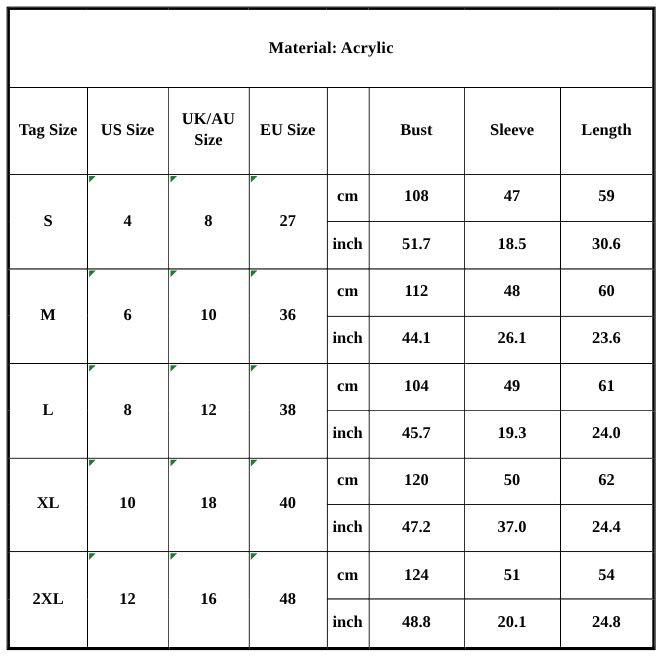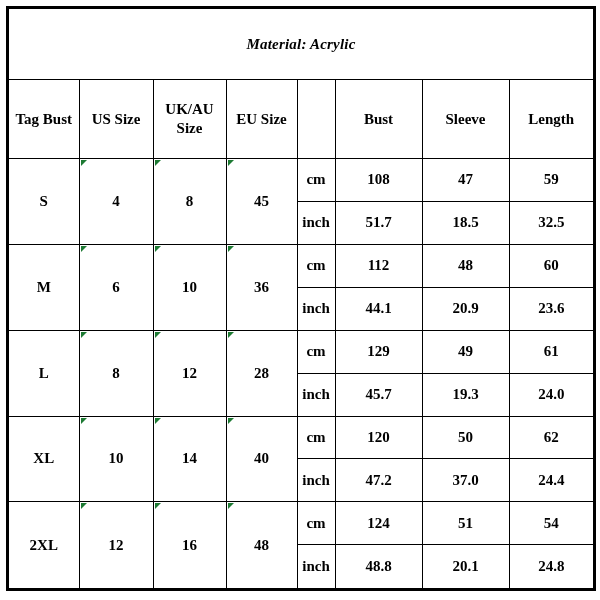--- a/index.html
+++ b/index.html
@@ -42,21 +42,21 @@
     font-size: 15px;
     padding: 0;
     position: relative;
     background: #ffffff;
   }
 
   
   table.size-chart {
     outline: 1px solid #000000;
   }
-  table.size-chart td.edge-top { border-top-width: 2px; font-style: italic; }
+  table.size-chart td.edge-top { border-top-width: 2px; }
   table.size-chart td.edge-left { border-left-width: 2px; }
   table.size-chart td.edge-right { border-right-width: 2px; }
   table.size-chart td.edge-bottom { border-bottom-width: 2px; }
 
   td.title-cell {
     font-size: 17px;
     letter-spacing: 0.2px;
     height: 70px;
     border-width: 2px;
   }
@@ -112,85 +112,85 @@
       <col style="width:87px">
       <col style="width:85px">
     </colgroup>
     <tbody>
 
       <tr>
         <td class="title-cell edge-top edge-left edge-right" colspan="8">Material: Acrylic</td>
       </tr>
 
       <tr>
-        <td class="col-head edge-left">Tag Bust</td>
+        <td class="col-head edge-left">Tag Size</td>
         <td class="col-head">US Size</td>
         <td class="col-head">
           <span>UK/AU</span><br>
           <span>Size</span>
         </td>
         <td class="col-head">EU Size</td>
         <td class="col-head"></td>
         <td class="col-head">Bust</td>
         <td class="col-head">Sleeve</td>
         <td class="col-head edge-right">Length</td>
       </tr>
 
       <tr>
           <td class="size-label edge-left" rowspan="2">S</td>
           <td class="size-label" rowspan="2"><span class="note-marker"></span><span>4</span></td>
           <td class="size-label" rowspan="2"><span class="note-marker"></span><span>8</span></td>
-          <td class="size-label" rowspan="2"><span class="note-marker"></span><span>45</span></td>
+          <td class="size-label" rowspan="2"><span class="note-marker"></span><span>27</span></td>
           <td class="unit-label">cm</td>
           <td class="measure">108</td>
           <td class="measure">47</td>
           <td class="measure edge-right">59</td>
         </tr>
         <tr>
           <td class="unit-label">inch</td>
           <td class="measure inch-val">51.7</td>
           <td class="measure inch-val">18.5</td>
-          <td class="measure inch-val edge-right">32.5</td>
+          <td class="measure inch-val edge-right">30.6</td>
         </tr>
         <tr>
           <td class="size-label edge-left" rowspan="2">M</td>
           <td class="size-label" rowspan="2"><span class="note-marker"></span><span>6</span></td>
           <td class="size-label" rowspan="2"><span class="note-marker"></span><span>10</span></td>
           <td class="size-label" rowspan="2"><span class="note-marker"></span><span>36</span></td>
           <td class="unit-label">cm</td>
           <td class="measure">112</td>
           <td class="measure">48</td>
           <td class="measure edge-right">60</td>
         </tr>
         <tr>
           <td class="unit-label">inch</td>
           <td class="measure inch-val">44.1</td>
-          <td class="measure inch-val">20.9</td>
+          <td class="measure inch-val">26.1</td>
           <td class="measure inch-val edge-right">23.6</td>
         </tr>
         <tr>
           <td class="size-label edge-left" rowspan="2">L</td>
           <td class="size-label" rowspan="2"><span class="note-marker"></span><span>8</span></td>
           <td class="size-label" rowspan="2"><span class="note-marker"></span><span>12</span></td>
-          <td class="size-label" rowspan="2"><span class="note-marker"></span><span>28</span></td>
-          <td class="unit-label">cm</td>
-          <td class="measure">129</td>
+          <td class="size-label" rowspan="2"><span class="note-marker"></span><span>38</span></td>
+          <td class="unit-label">cm</td>
+          <td class="measure">104</td>
           <td class="measure">49</td>
           <td class="measure edge-right">61</td>
         </tr>
         <tr>
           <td class="unit-label">inch</td>
           <td class="measure inch-val">45.7</td>
           <td class="measure inch-val">19.3</td>
           <td class="measure inch-val edge-right">24.0</td>
         </tr>
         <tr>
           <td class="size-label edge-left" rowspan="2">XL</td>
           <td class="size-label" rowspan="2"><span class="note-marker"></span><span>10</span></td>
-          <td class="size-label" rowspan="2"><span class="note-marker"></span><span>14</span></td>
+          <td class="size-label" rowspan="2"><span class="note-marker"></span><span>18</span></td>
           <td class="size-label" rowspan="2"><span class="note-marker"></span><span>40</span></td>
           <td class="unit-label">cm</td>
           <td class="measure">120</td>
           <td class="measure">50</td>
           <td class="measure edge-right">62</td>
         </tr>
         <tr>
           <td class="unit-label">inch</td>
           <td class="measure inch-val">47.2</td>
           <td class="measure inch-val">37.0</td>

